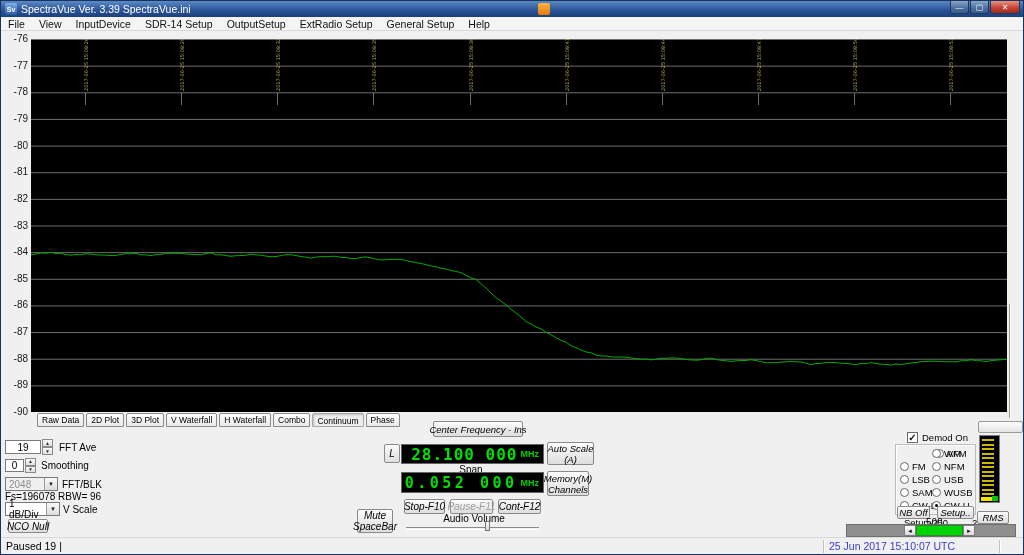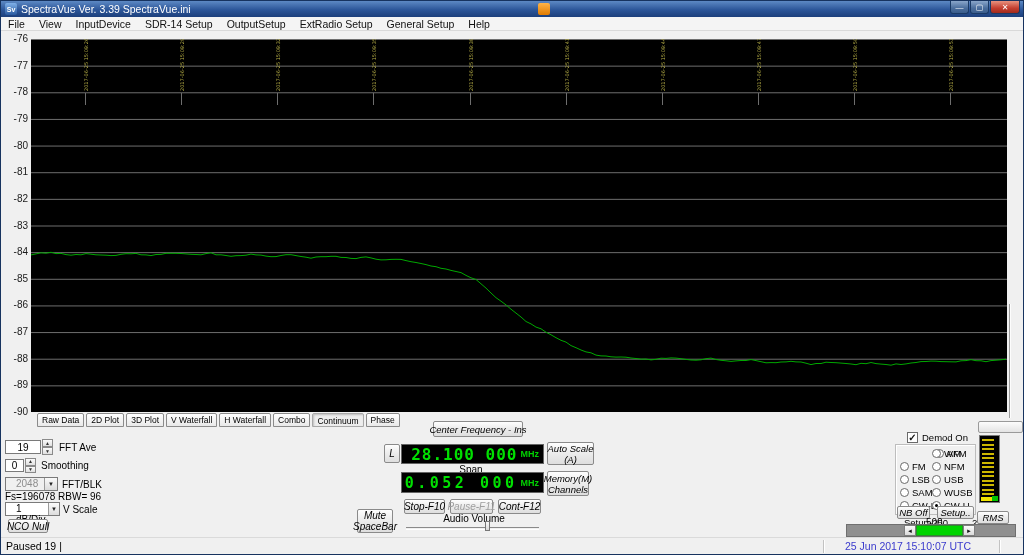--- a/index.html
+++ b/index.html
@@ -44,21 +44,21 @@
     border-radius:2px; font-size:10px; line-height:11px; color:#000; text-align:center; white-space:nowrap;font-style:italic; }
   .btn.small { font-size:9.5px; }
   .btn.disabled { color:#9f9f9f; }
   .label { position:absolute; font-size:10px; color:#000; white-space:nowrap; }
   .edit { position:absolute; background:#fff; border:1px solid #7a7a7a; font-size:10px;
     display:flex; align-items:center; justify-content:center; }
   .spin { position:absolute; width:11px; display:flex; flex-direction:column; }
   .spin > div { flex:1; border:1px solid #8a8a8a; background:linear-gradient(#fbfbfb,#e0e0e0);
     font-size:5px; line-height:5px; display:flex; align-items:center; justify-content:center; color:#333; }
   .combo { position:absolute; background:#fff; border:1px solid #7a7a7a; font-size:10px;
-    display:flex; padding-left:10px; }
+    display:flex; align-items:center; padding-left:3px; }
   .combo.disabled { background:#f0f0f0; color:#8d8d8d; }
   .combo .arrow { margin-left:auto; width:13px; align-self:stretch;
     background:linear-gradient(#fafafa,#dcdcdc); border-left:1px solid #9a9a9a;
     display:flex; align-items:center; justify-content:center; font-size:6px; color:#222; }
 
   
   .display { position:absolute; background:#000; border:1px solid #646464; display:flex;
     align-items:center; justify-content:flex-end; padding-right:4px; }
   .digits { font-family:"DejaVu Sans Mono",monospace; font-weight:bold; color:#00e000; }
   .display.freq .digits { font-size:16px; letter-spacing:1px; }
@@ -98,21 +98,21 @@
   .vol-thumb { position:absolute; left:484px; top:520px; width:5px; height:10px;
     background:linear-gradient(#fafafa,#d8d8d8); border:1px solid #777; }
 
   .right-groove { position:absolute; left:1008px; top:303px; width:2px; height:114px;
     border-left:1px solid #9c9c9c; border-right:1px solid #fdfdfd; }
 
   
   .statusbar { position:absolute; left:0; right:0; bottom:0; height:17px; background:#f0f0f0;
     border-top:1px solid #dadada; font-size:10.5px; color:#000; }
   .status-left { position:absolute; left:5px; top:2px; }
-  .status-dt { position:absolute; left:828px; top:2px; width:168px; color:#3a3acc;margin-left:16px; }
+  .status-dt { position:absolute; left:828px; top:2px; width:168px; color:#3a3acc; }
   .status-sep { position:absolute; top:2px; width:2px; height:13px;
     border-left:1px solid #c2c2c2; border-right:1px solid #fff; }
 </style>
 </head>
 <body>
 
 <div class="window">
 
   <div class="titlebar">
     <span class="app-icon">Sv</span>

